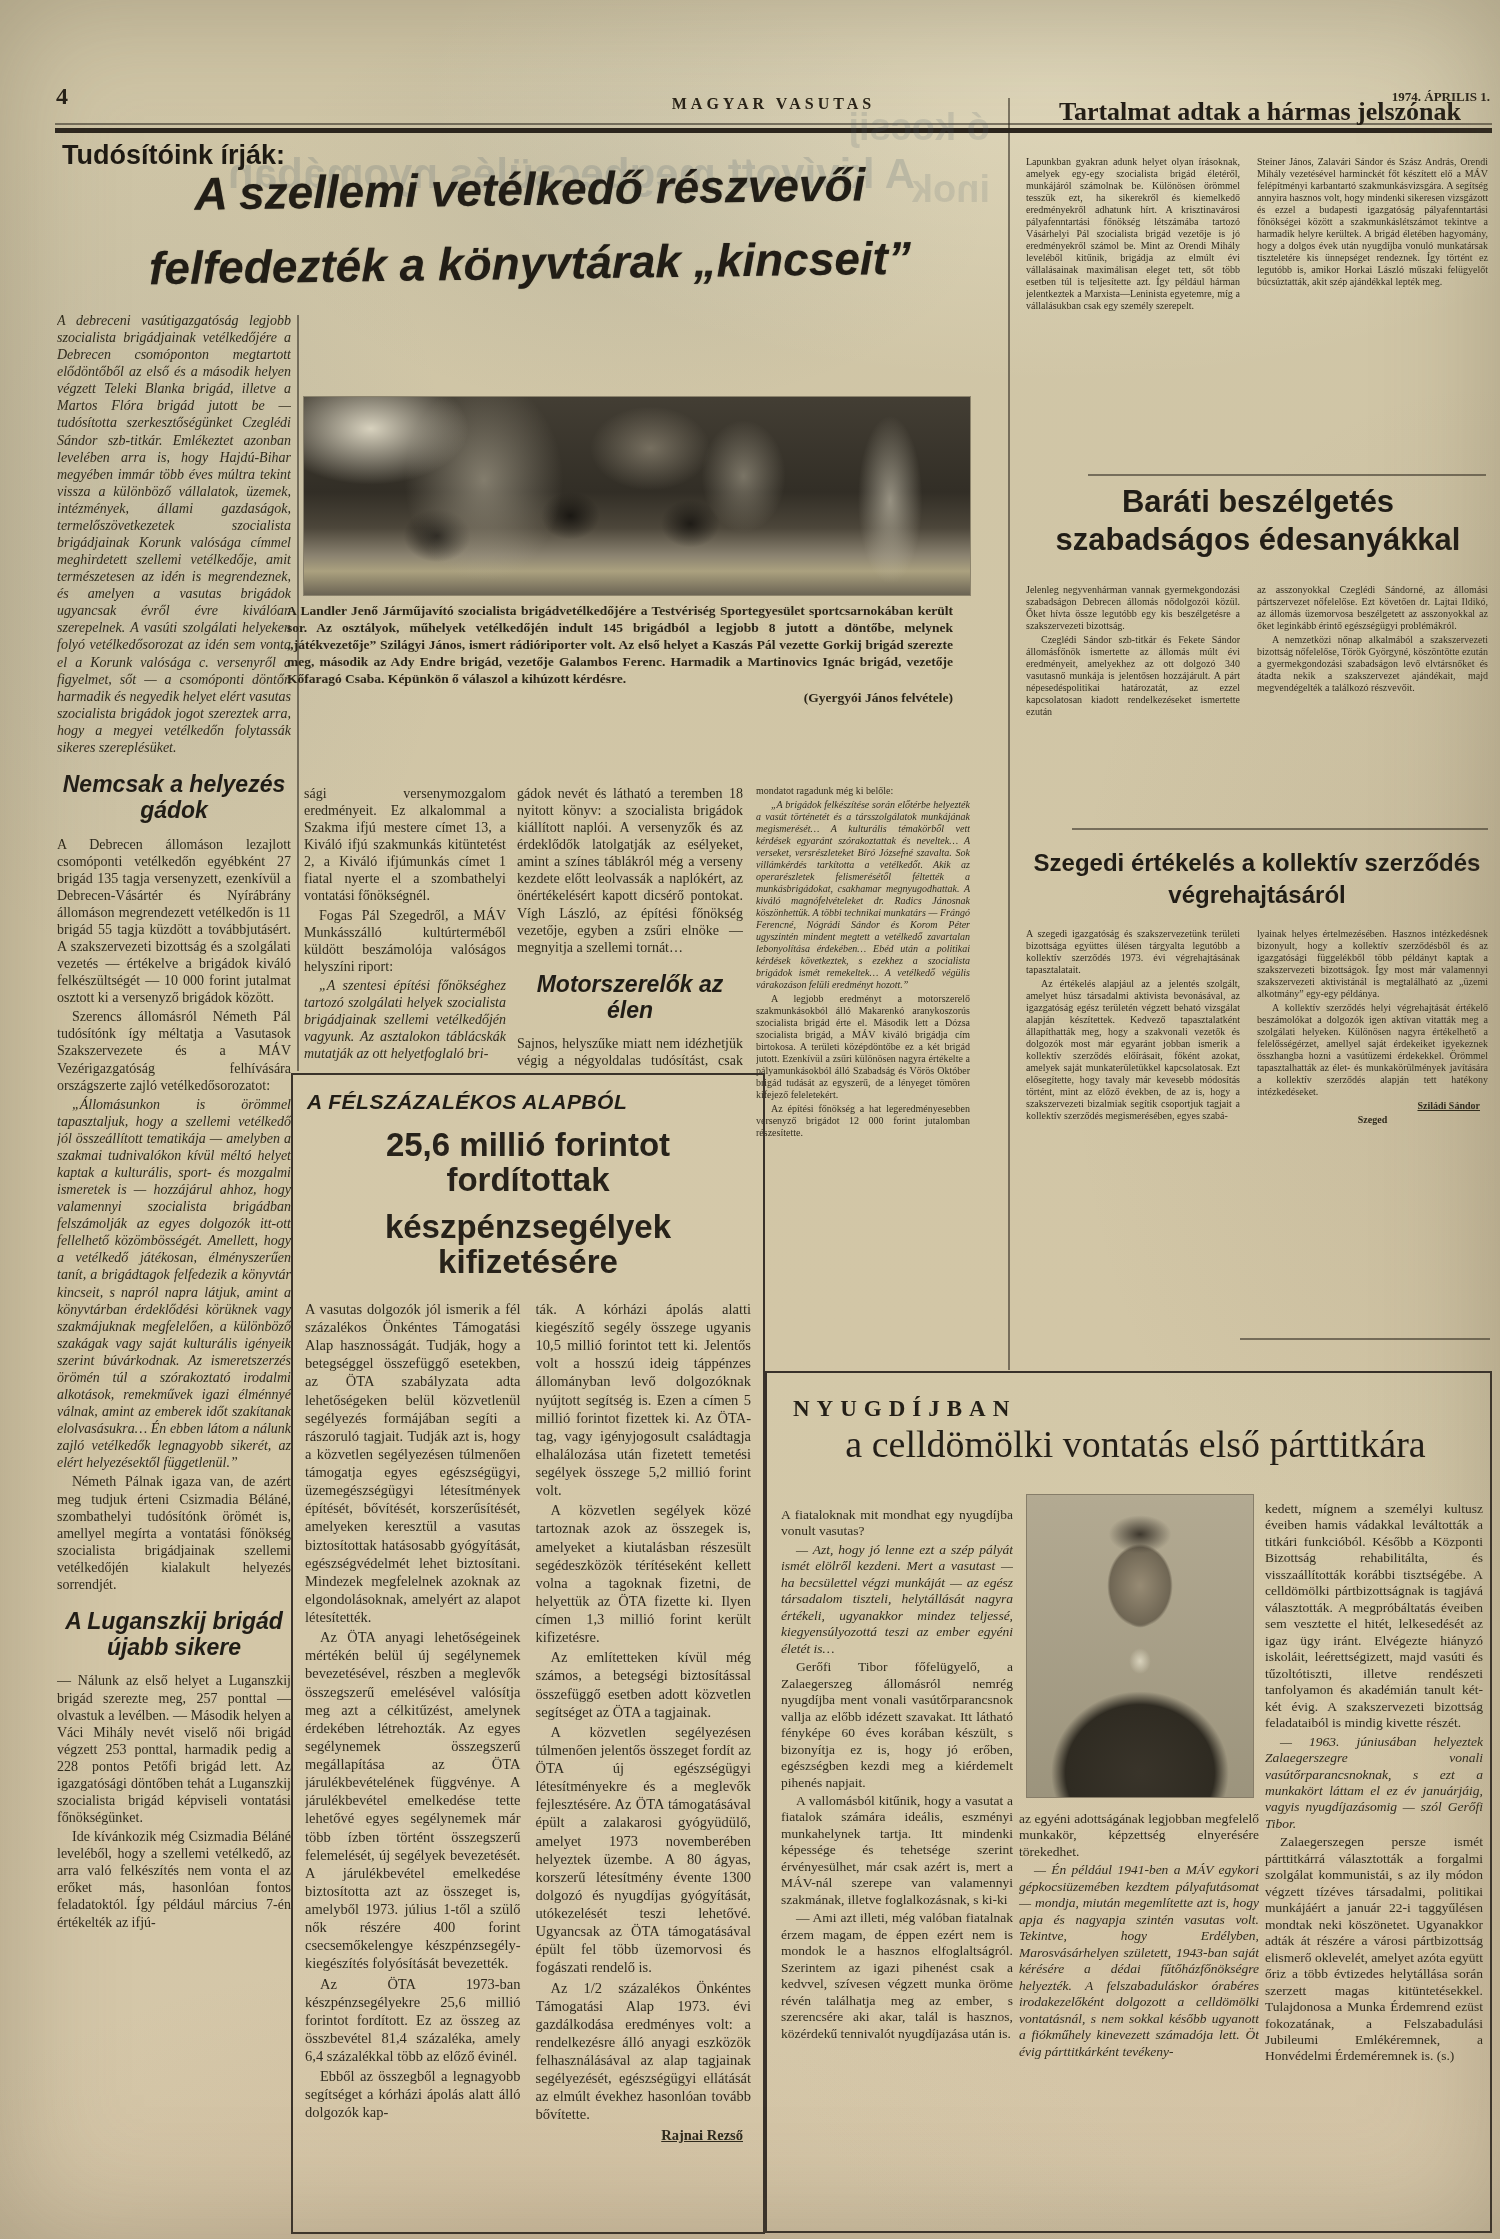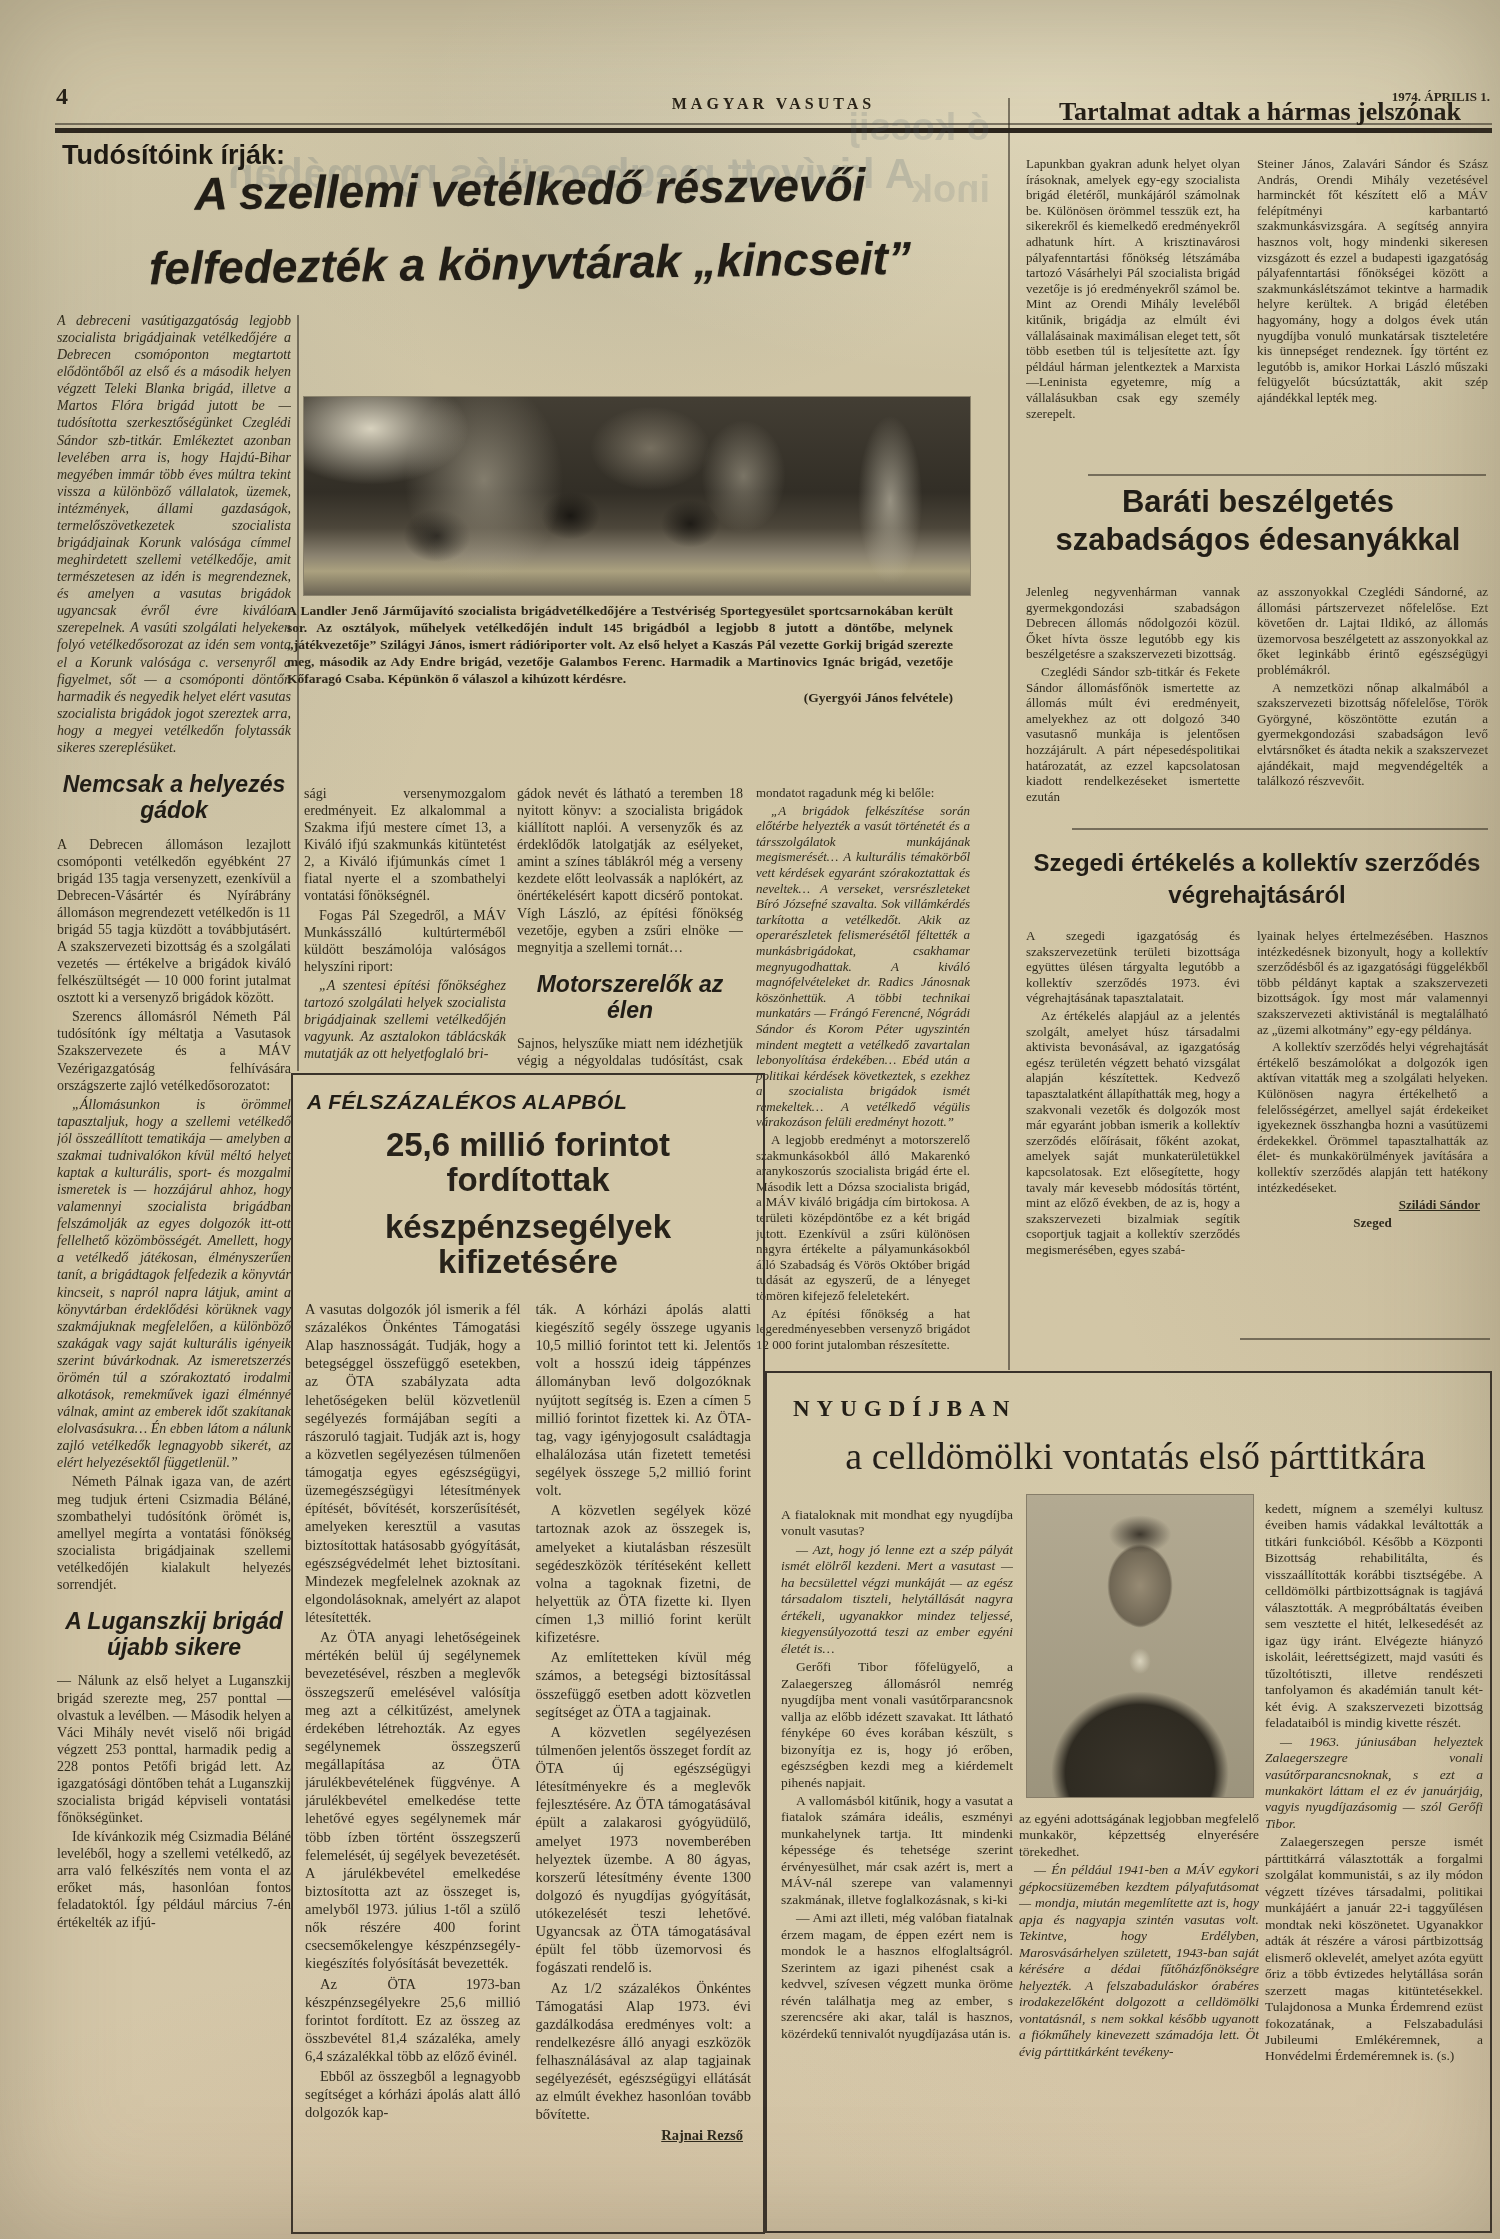--- a/index.html
+++ b/index.html
@@ -37,21 +37,21 @@
   .para{margin:0 0 2px;text-indent:15px;}
   .noind{text-indent:0;}
   .it{font-style:italic;}
   .subhead{font:italic 700 23px/1.12 "Liberation Sans",sans-serif;text-align:center;
     text-indent:0;margin:16px 4px 12px;color:#211d16;}
   .sig{text-align:right;font-weight:700;text-indent:0;padding-right:8px;font-style:normal;text-decoration:underline;}
   .sigc{text-align:center;font-weight:700;text-indent:0;font-style:normal;}
   .f14{font-size:14px;line-height:1.22;}
   .f145{font-size:14.5px;line-height:1.25;}
   .f135{font-size:13.5px;line-height:1.22;}
-  .f13{font-size:13px;line-height:1.2;}
+  .f13{font-size:10px;line-height:1.2;}
   
   .photo1{position:absolute;left:304px;top:397px;width:666px;height:198px;
     background:
       radial-gradient(140px 80px at 10% 16%, rgba(224,218,198,.95), rgba(224,218,198,0) 70%),
       radial-gradient(110px 140px at 27% 42%, rgba(196,188,166,.55), transparent 72%),
       radial-gradient(80px 56px at 52% 26%, rgba(178,168,146,.5), transparent 75%),
       radial-gradient(60px 80px at 66% 40%, rgba(206,198,176,.45), transparent 70%),
       radial-gradient(46px 120px at 88% 52%, rgba(214,208,188,.6), transparent 70%),
       radial-gradient(42px 34px at 40% 60%, rgba(16,14,11,.8), transparent 70%),
       radial-gradient(42px 34px at 58% 64%, rgba(16,14,11,.75), transparent 70%),
@@ -71,21 +71,21 @@
   .ota-col{flex:1;text-align:justify;overflow:hidden;}
   
   .rh-serif{position:absolute;text-align:center;font:700 26px/1.1 "Liberation Serif",serif;color:#241f17;}
   .rh-sans{position:absolute;text-align:center;font:700 31px/1.05 "Liberation Sans",sans-serif;color:#211d16;}
   .rh-sans-sm{position:absolute;text-align:center;font:700 24px/1.05 "Liberation Sans",sans-serif;color:#211d16;}
   
   .nyug-box{position:absolute;left:765px;top:1371px;width:727px;height:862px;
     border:2px solid #38312a;box-sizing:border-box;background:rgba(255,252,235,.04);}
   .nyug-kicker{position:absolute;left:26px;top:24px;font:700 23px/1 "Liberation Serif",serif;
     letter-spacing:7px;color:#241f17;}
-  .nyug-headline{position:absolute;left:30px;right:16px;top:64px;text-align:center;
+  .nyug-headline{position:absolute;left:30px;right:16px;top:52px;text-align:center;
     font:400 38px/1.05 "Liberation Serif",serif;color:#241f18;}
   .photo2{position:absolute;left:260px;top:122px;width:226px;height:302px;
     background:
       radial-gradient(46px 28px at 50% 13%, #3e382e, transparent 68%),
       radial-gradient(52px 66px at 50% 30%, #978b74, #6f6654 58%, transparent 63%),
       radial-gradient(14px 8px at 50% 42%, #40392e, transparent 75%),
       radial-gradient(15px 18px at 50% 55%, #d8d2bc, transparent 72%),
       radial-gradient(120px 110px at 50% 92%, #39342a, #2f2b22 62%, transparent 74%),
       linear-gradient(#b3aa92,#9c947d);
     box-shadow:0 0 0 1px rgba(40,34,26,.45);}

